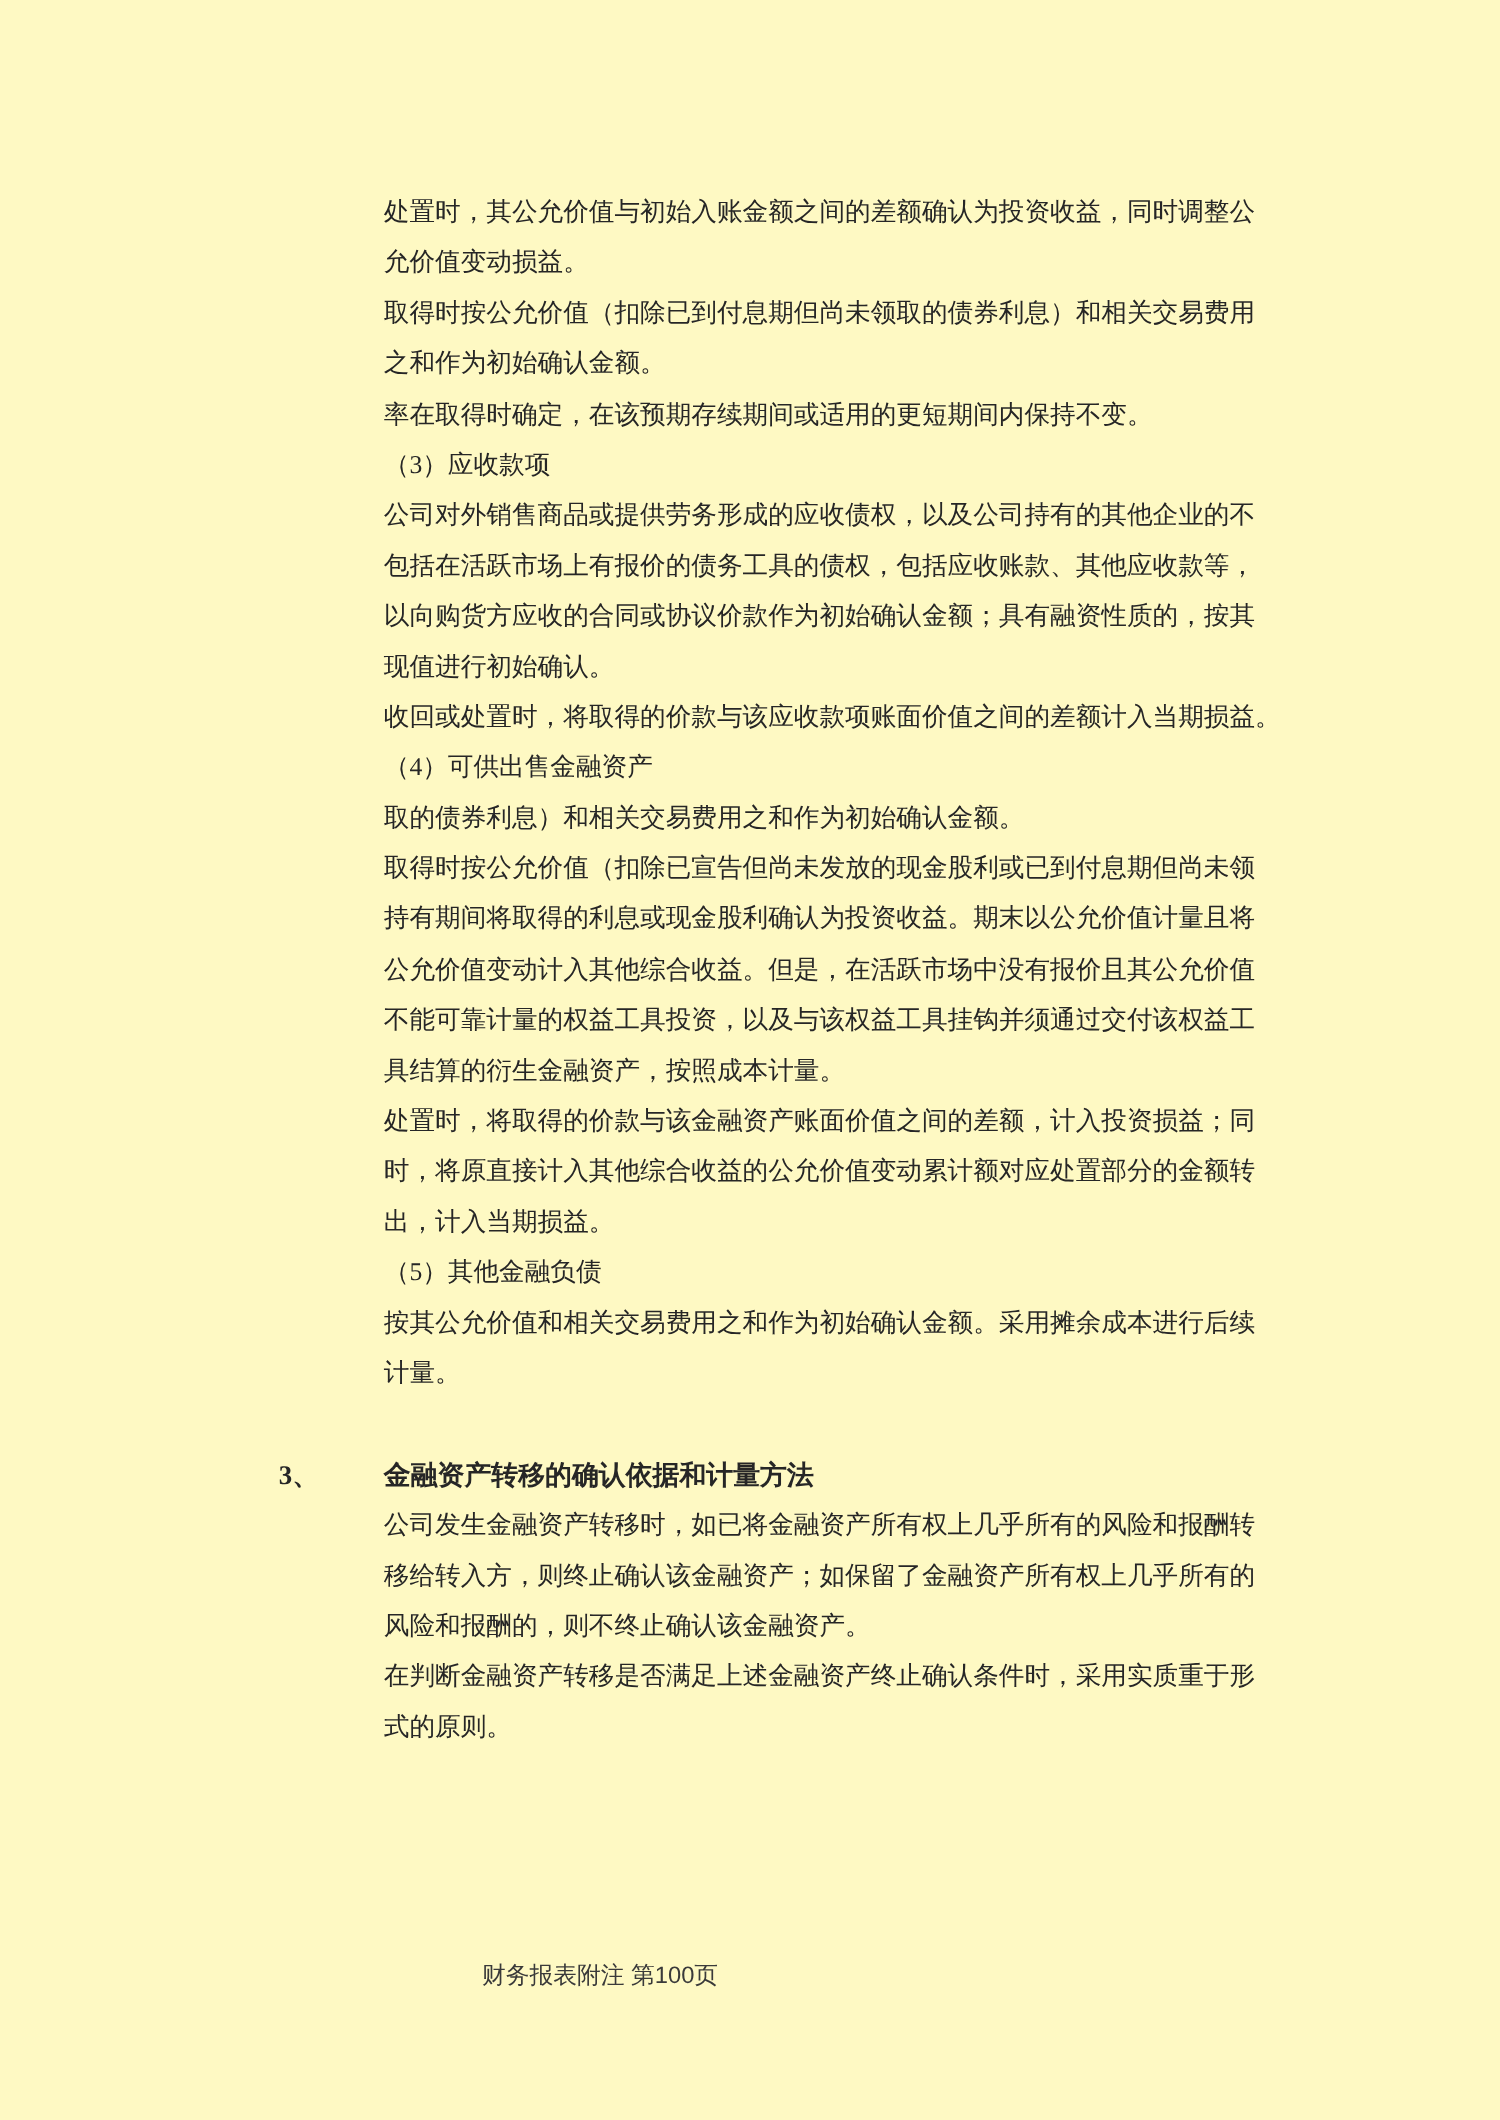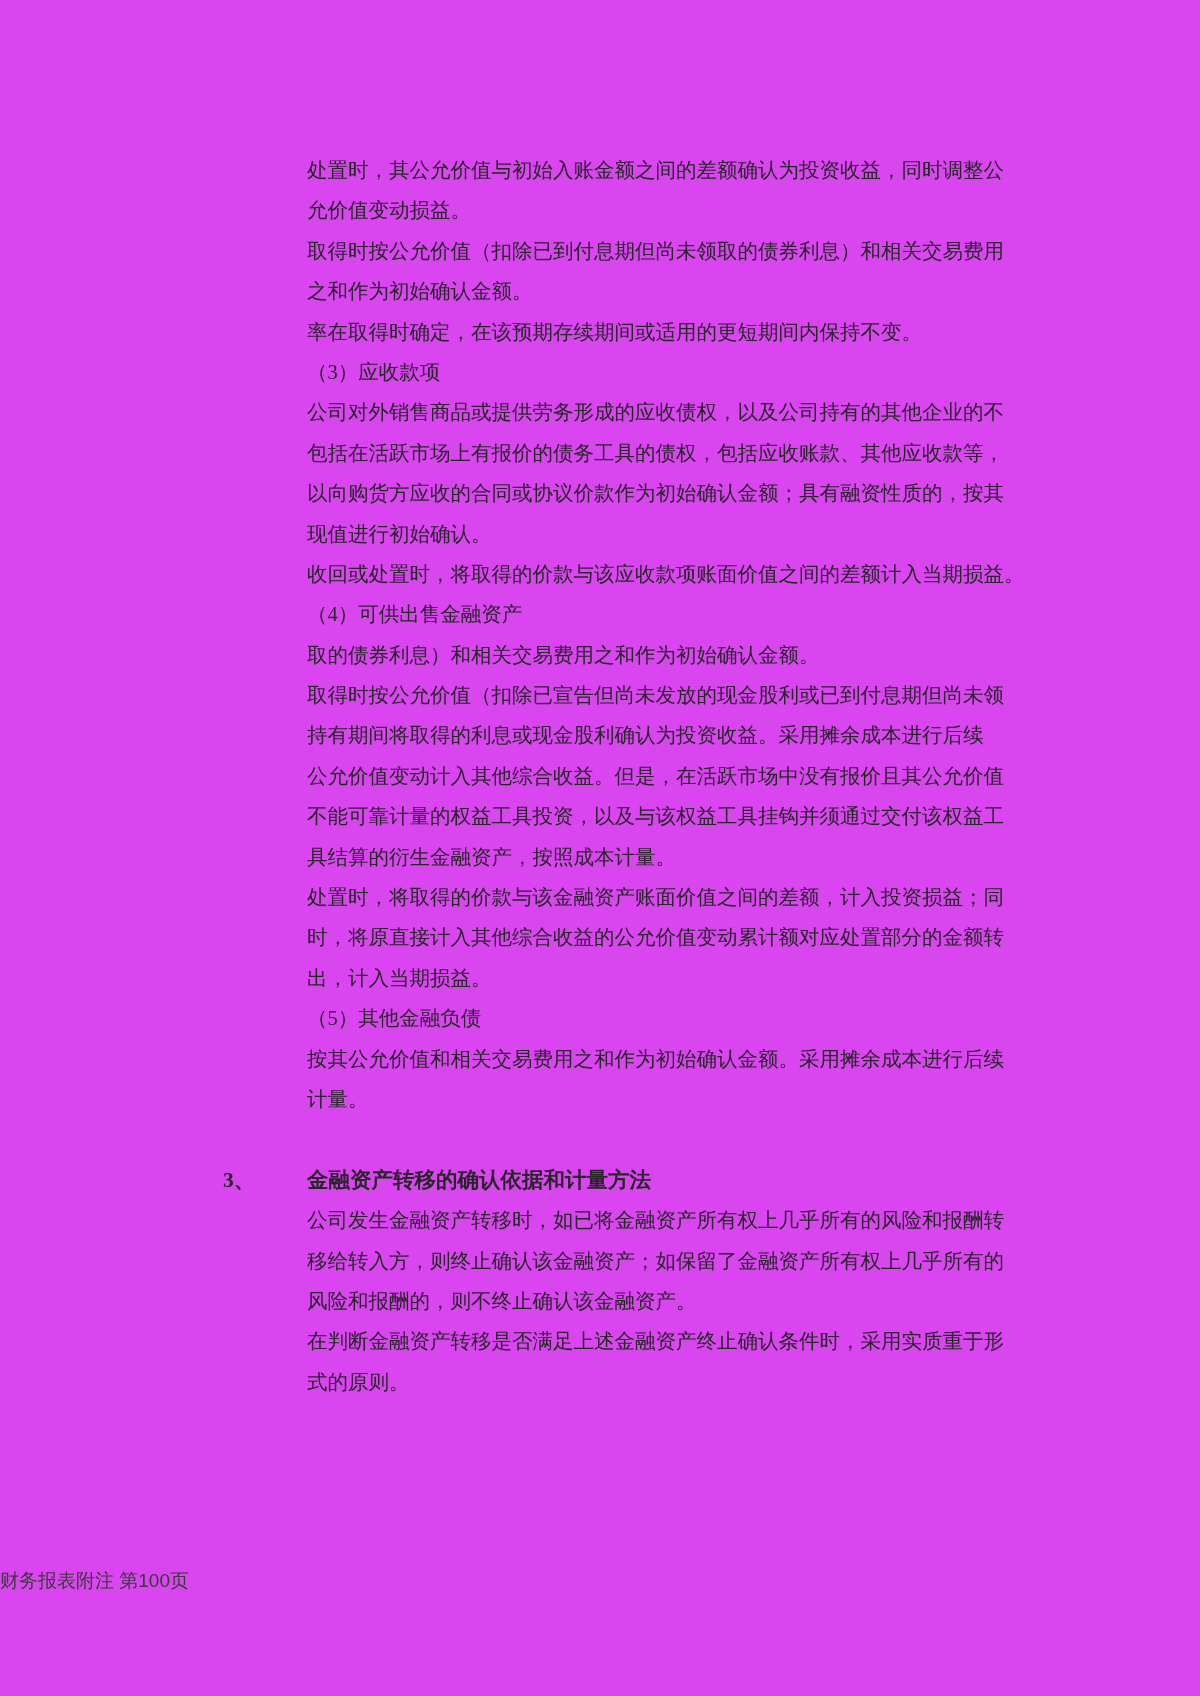--- a/index.html
+++ b/index.html
@@ -4,21 +4,21 @@
 <style>
   html, body {
     margin: 0;
     padding: 0;
     background: #ffffff;
   }
   .page {
     position: relative;
     width: 1200px;
     height: 1696px;
-    background: #d946ef;
+    background: #fef9c3;
     overflow: hidden;
     font-family: "Liberation Serif", serif;
     color: #262626;
   }
   .content {
     position: absolute;
     left: 307px;
     top: 150px;
     width: 698px;
   }
@@ -44,20 +44,21 @@
     position: absolute;
     left: -84px;
     top: 0;
     font-weight: bold;
   }
   .footer {
     position: absolute;
     left: 0;
     top: 1568px;
     width: 960px;
+    text-align: center;
     font-family: "Liberation Sans", sans-serif;
     font-size: 19px;
     line-height: 26px;
     color: #3a3a3a;
   }
 </style>
 </head>
 <body>
 
 <div class="page">
@@ -69,21 +70,21 @@
       <div class="line body">率在取得时确定，在该预期存续期间或适用的更短期间内保持不变。</div>
       <div class="line item">（3）应收款项</div>
       <div class="line body">公司对外销售商品或提供劳务形成的应收债权，以及公司持有的其他企业的不</div>
       <div class="line body">包括在活跃市场上有报价的债务工具的债权，包括应收账款、其他应收款等，</div>
       <div class="line body">以向购货方应收的合同或协议价款作为初始确认金额；具有融资性质的，按其</div>
       <div class="line body">现值进行初始确认。</div>
       <div class="line body">收回或处置时，将取得的价款与该应收款项账面价值之间的差额计入当期损益。</div>
       <div class="line item">（4）可供出售金融资产</div>
       <div class="line body">取的债券利息）和相关交易费用之和作为初始确认金额。</div>
       <div class="line body">取得时按公允价值（扣除已宣告但尚未发放的现金股利或已到付息期但尚未领</div>
-      <div class="line body">持有期间将取得的利息或现金股利确认为投资收益。采用摊余成本进行后续</div>
+      <div class="line body">持有期间将取得的利息或现金股利确认为投资收益。期末以公允价值计量且将</div>
       <div class="line body">公允价值变动计入其他综合收益。但是，在活跃市场中没有报价且其公允价值</div>
       <div class="line body">不能可靠计量的权益工具投资，以及与该权益工具挂钩并须通过交付该权益工</div>
       <div class="line body">具结算的衍生金融资产，按照成本计量。</div>
       <div class="line body">处置时，将取得的价款与该金融资产账面价值之间的差额，计入投资损益；同</div>
       <div class="line body">时，将原直接计入其他综合收益的公允价值变动累计额对应处置部分的金额转</div>
       <div class="line body">出，计入当期损益。</div>
       <div class="line item">（5）其他金融负债</div>
       <div class="line body">按其公允价值和相关交易费用之和作为初始确认金额。采用摊余成本进行后续</div>
       <div class="line body">计量。</div>
       <div class="line gap"></div>

